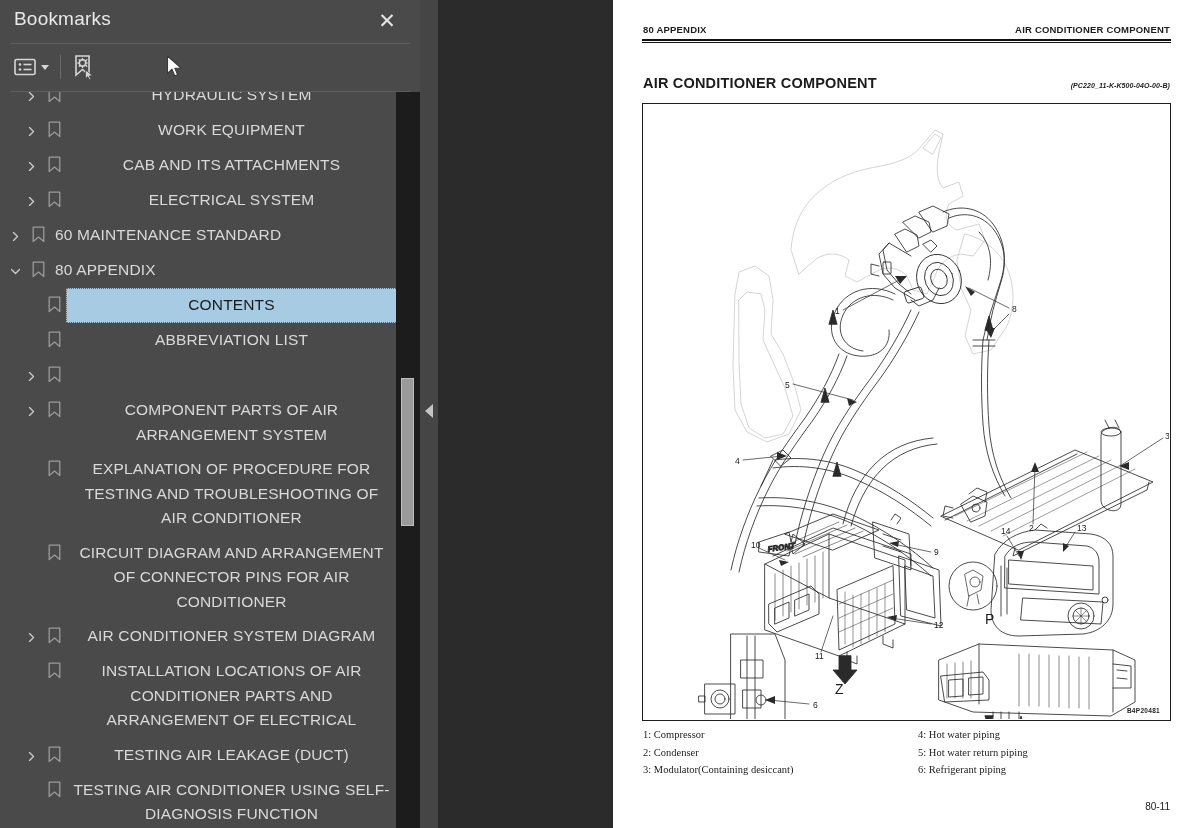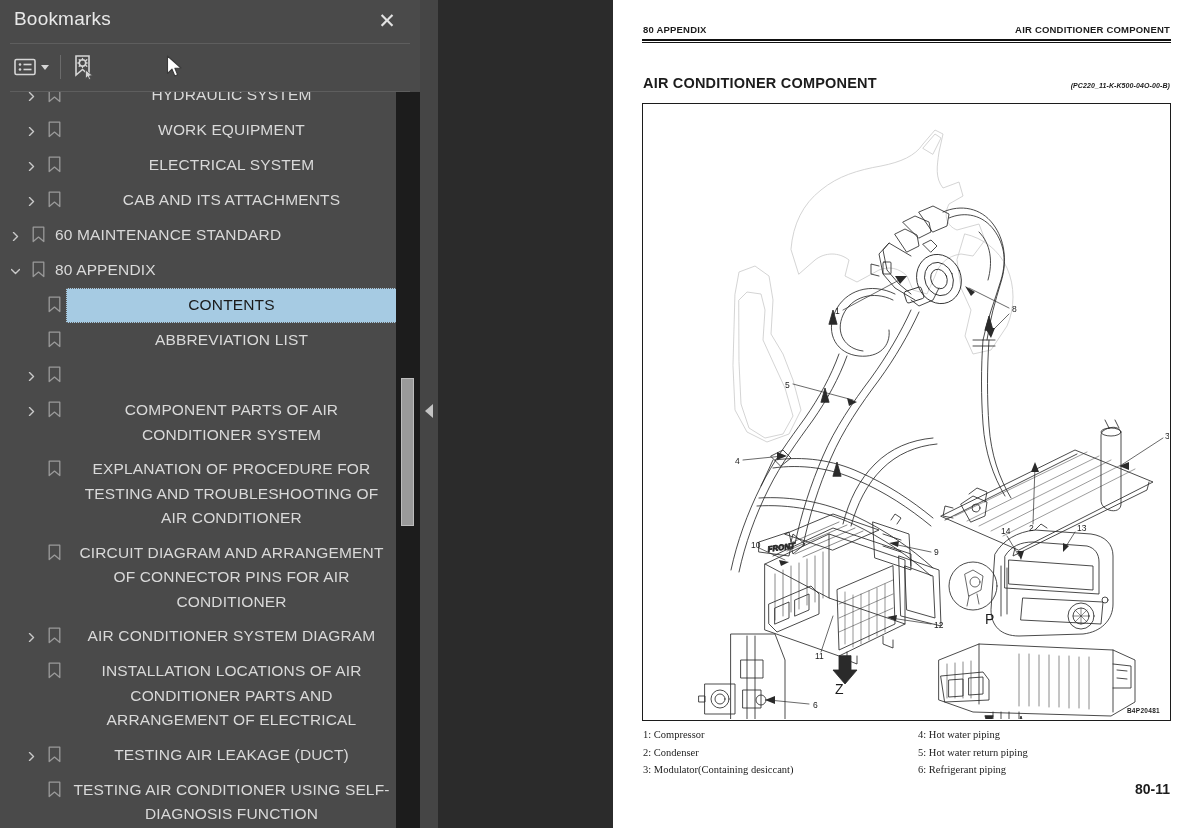--- a/index.html
+++ b/index.html
@@ -246,21 +246,21 @@
     width: 529px;
     font-size: 10.5px;
     line-height: 17.5px;
     color: #1c1c1c;
   }
   .legend-col { position: absolute; top: 0; font-family: Liberation Serif, serif; }
   #legend-col-1 { left: 0; }
   #legend-col-2 { left: 275px; }
 
   #footer-left  { left: 30px;  top: 827px; font-size: 10.5px; font-weight: bold; }
-  #footer-right { right: 30px; top: 781px; font-size: 14px; font-weight: bold; }
+  #footer-right { right: 30px; top: 801px; font-size: 10px; font-weight: normal; }
 
   #fig-code {
     position: absolute;
     right: 10px; bottom: 6px;
     font-size: 6.5px;
     font-weight: bold;
     letter-spacing: .3px;
     color: #1c1c1c;
     font-family: "Liberation Sans", sans-serif;
   }
@@ -334,83 +334,83 @@
               </svg></div>
             <div class="node-label">WORK EQUIPMENT</div>
           </div>
           <div class="node lvl1">
             <div class="twisty"><svg width="9" height="9" viewBox="0 0 9 9">
                 <path d="M2.5 0.5 L6.5 4.5 L2.5 8.5" fill="none" stroke="#c9c9c9" stroke-width="1.4" stroke-linecap="round" stroke-linejoin="round"></path>
               </svg></div>
             <div class="bm-icon"><svg width="13" height="17" viewBox="0 0 13 17">
                 <path d="M1.2 1.2 H11.8 V15.6 L6.5 11.1 L1.2 15.6 Z" fill="none" stroke="#9a9a9a" stroke-width="1.3" stroke-linejoin="round"></path>
               </svg></div>
+            <div class="node-label">CAB AND ITS ATTACHMENTS</div>
+          </div>
+          <div class="node lvl1">
+            <div class="twisty"><svg width="9" height="9" viewBox="0 0 9 9">
+                <path d="M2.5 0.5 L6.5 4.5 L2.5 8.5" fill="none" stroke="#c9c9c9" stroke-width="1.4" stroke-linecap="round" stroke-linejoin="round"></path>
+              </svg></div>
+            <div class="bm-icon"><svg width="13" height="17" viewBox="0 0 13 17">
+                <path d="M1.2 1.2 H11.8 V15.6 L6.5 11.1 L1.2 15.6 Z" fill="none" stroke="#9a9a9a" stroke-width="1.3" stroke-linejoin="round"></path>
+              </svg></div>
             <div class="node-label">ELECTRICAL SYSTEM</div>
           </div>
+          <div class="node lvl0">
+            <div class="twisty"><svg width="9" height="9" viewBox="0 0 9 9">
+                <path d="M2.5 0.5 L6.5 4.5 L2.5 8.5" fill="none" stroke="#c9c9c9" stroke-width="1.4" stroke-linecap="round" stroke-linejoin="round"></path>
+              </svg></div>
+            <div class="bm-icon"><svg width="13" height="17" viewBox="0 0 13 17">
+                <path d="M1.2 1.2 H11.8 V15.6 L6.5 11.1 L1.2 15.6 Z" fill="none" stroke="#9a9a9a" stroke-width="1.3" stroke-linejoin="round"></path>
+              </svg></div>
+            <div class="node-label">60 MAINTENANCE STANDARD</div>
+          </div>
+          <div class="node lvl0">
+            <div class="twisty"><svg width="9" height="9" viewBox="0 0 9 9">
+                <path d="M0.5 2.5 L4.5 6.5 L8.5 2.5" fill="none" stroke="#c9c9c9" stroke-width="1.4" stroke-linecap="round" stroke-linejoin="round"></path>
+              </svg></div>
+            <div class="bm-icon"><svg width="13" height="17" viewBox="0 0 13 17">
+                <path d="M1.2 1.2 H11.8 V15.6 L6.5 11.1 L1.2 15.6 Z" fill="none" stroke="#9a9a9a" stroke-width="1.3" stroke-linejoin="round"></path>
+              </svg></div>
+            <div class="node-label">80 APPENDIX</div>
+          </div>
+          <div class="node lvl1 selected no-twisty">
+            <div class="twisty"><svg width="9" height="9" viewBox="0 0 9 9">
+                <path d="M2.5 0.5 L6.5 4.5 L2.5 8.5" fill="none" stroke="#c9c9c9" stroke-width="1.4" stroke-linecap="round" stroke-linejoin="round"></path>
+              </svg></div>
+            <div class="bm-icon"><svg width="13" height="17" viewBox="0 0 13 17">
+                <path d="M1.2 1.2 H11.8 V15.6 L6.5 11.1 L1.2 15.6 Z" fill="none" stroke="#9a9a9a" stroke-width="1.3" stroke-linejoin="round"></path>
+              </svg></div>
+            <div class="node-label">CONTENTS</div>
+          </div>
+          <div class="node lvl1 no-twisty">
+            <div class="twisty"><svg width="9" height="9" viewBox="0 0 9 9">
+                <path d="M2.5 0.5 L6.5 4.5 L2.5 8.5" fill="none" stroke="#c9c9c9" stroke-width="1.4" stroke-linecap="round" stroke-linejoin="round"></path>
+              </svg></div>
+            <div class="bm-icon"><svg width="13" height="17" viewBox="0 0 13 17">
+                <path d="M1.2 1.2 H11.8 V15.6 L6.5 11.1 L1.2 15.6 Z" fill="none" stroke="#9a9a9a" stroke-width="1.3" stroke-linejoin="round"></path>
+              </svg></div>
+            <div class="node-label">ABBREVIATION LIST</div>
+          </div>
           <div class="node lvl1">
             <div class="twisty"><svg width="9" height="9" viewBox="0 0 9 9">
                 <path d="M2.5 0.5 L6.5 4.5 L2.5 8.5" fill="none" stroke="#c9c9c9" stroke-width="1.4" stroke-linecap="round" stroke-linejoin="round"></path>
               </svg></div>
             <div class="bm-icon"><svg width="13" height="17" viewBox="0 0 13 17">
                 <path d="M1.2 1.2 H11.8 V15.6 L6.5 11.1 L1.2 15.6 Z" fill="none" stroke="#9a9a9a" stroke-width="1.3" stroke-linejoin="round"></path>
               </svg></div>
-            <div class="node-label">CAB AND ITS ATTACHMENTS</div>
-          </div>
-          <div class="node lvl0">
-            <div class="twisty"><svg width="9" height="9" viewBox="0 0 9 9">
-                <path d="M2.5 0.5 L6.5 4.5 L2.5 8.5" fill="none" stroke="#c9c9c9" stroke-width="1.4" stroke-linecap="round" stroke-linejoin="round"></path>
-              </svg></div>
-            <div class="bm-icon"><svg width="13" height="17" viewBox="0 0 13 17">
-                <path d="M1.2 1.2 H11.8 V15.6 L6.5 11.1 L1.2 15.6 Z" fill="none" stroke="#9a9a9a" stroke-width="1.3" stroke-linejoin="round"></path>
-              </svg></div>
-            <div class="node-label">60 MAINTENANCE STANDARD</div>
-          </div>
-          <div class="node lvl0">
-            <div class="twisty"><svg width="9" height="9" viewBox="0 0 9 9">
-                <path d="M0.5 2.5 L4.5 6.5 L8.5 2.5" fill="none" stroke="#c9c9c9" stroke-width="1.4" stroke-linecap="round" stroke-linejoin="round"></path>
-              </svg></div>
-            <div class="bm-icon"><svg width="13" height="17" viewBox="0 0 13 17">
-                <path d="M1.2 1.2 H11.8 V15.6 L6.5 11.1 L1.2 15.6 Z" fill="none" stroke="#9a9a9a" stroke-width="1.3" stroke-linejoin="round"></path>
-              </svg></div>
-            <div class="node-label">80 APPENDIX</div>
-          </div>
-          <div class="node lvl1 selected no-twisty">
-            <div class="twisty"><svg width="9" height="9" viewBox="0 0 9 9">
-                <path d="M2.5 0.5 L6.5 4.5 L2.5 8.5" fill="none" stroke="#c9c9c9" stroke-width="1.4" stroke-linecap="round" stroke-linejoin="round"></path>
-              </svg></div>
-            <div class="bm-icon"><svg width="13" height="17" viewBox="0 0 13 17">
-                <path d="M1.2 1.2 H11.8 V15.6 L6.5 11.1 L1.2 15.6 Z" fill="none" stroke="#9a9a9a" stroke-width="1.3" stroke-linejoin="round"></path>
-              </svg></div>
-            <div class="node-label">CONTENTS</div>
-          </div>
-          <div class="node lvl1 no-twisty">
-            <div class="twisty"><svg width="9" height="9" viewBox="0 0 9 9">
-                <path d="M2.5 0.5 L6.5 4.5 L2.5 8.5" fill="none" stroke="#c9c9c9" stroke-width="1.4" stroke-linecap="round" stroke-linejoin="round"></path>
-              </svg></div>
-            <div class="bm-icon"><svg width="13" height="17" viewBox="0 0 13 17">
-                <path d="M1.2 1.2 H11.8 V15.6 L6.5 11.1 L1.2 15.6 Z" fill="none" stroke="#9a9a9a" stroke-width="1.3" stroke-linejoin="round"></path>
-              </svg></div>
-            <div class="node-label">ABBREVIATION LIST</div>
           </div>
           <div class="node lvl1">
             <div class="twisty"><svg width="9" height="9" viewBox="0 0 9 9">
                 <path d="M2.5 0.5 L6.5 4.5 L2.5 8.5" fill="none" stroke="#c9c9c9" stroke-width="1.4" stroke-linecap="round" stroke-linejoin="round"></path>
               </svg></div>
             <div class="bm-icon"><svg width="13" height="17" viewBox="0 0 13 17">
                 <path d="M1.2 1.2 H11.8 V15.6 L6.5 11.1 L1.2 15.6 Z" fill="none" stroke="#9a9a9a" stroke-width="1.3" stroke-linejoin="round"></path>
               </svg></div>
-          </div>
-          <div class="node lvl1">
-            <div class="twisty"><svg width="9" height="9" viewBox="0 0 9 9">
-                <path d="M2.5 0.5 L6.5 4.5 L2.5 8.5" fill="none" stroke="#c9c9c9" stroke-width="1.4" stroke-linecap="round" stroke-linejoin="round"></path>
-              </svg></div>
-            <div class="bm-icon"><svg width="13" height="17" viewBox="0 0 13 17">
-                <path d="M1.2 1.2 H11.8 V15.6 L6.5 11.1 L1.2 15.6 Z" fill="none" stroke="#9a9a9a" stroke-width="1.3" stroke-linejoin="round"></path>
-              </svg></div>
-            <div class="node-label">COMPONENT PARTS OF AIR CONDITIONER SYSTEM</div>
+            <div class="node-label">COMPONENT PARTS OF AIR ARRANGEMENT SYSTEM</div>
           </div>
           <div class="node lvl1 no-twisty">
             <div class="twisty"><svg width="9" height="9" viewBox="0 0 9 9">
                 <path d="M2.5 0.5 L6.5 4.5 L2.5 8.5" fill="none" stroke="#c9c9c9" stroke-width="1.4" stroke-linecap="round" stroke-linejoin="round"></path>
               </svg></div>
             <div class="bm-icon"><svg width="13" height="17" viewBox="0 0 13 17">
                 <path d="M1.2 1.2 H11.8 V15.6 L6.5 11.1 L1.2 15.6 Z" fill="none" stroke="#9a9a9a" stroke-width="1.3" stroke-linejoin="round"></path>
               </svg></div>
             <div class="node-label">EXPLANATION OF PROCEDURE FOR TESTING AND TROUBLESHOOTING OF AIR CONDITIONER</div>
           </div>

